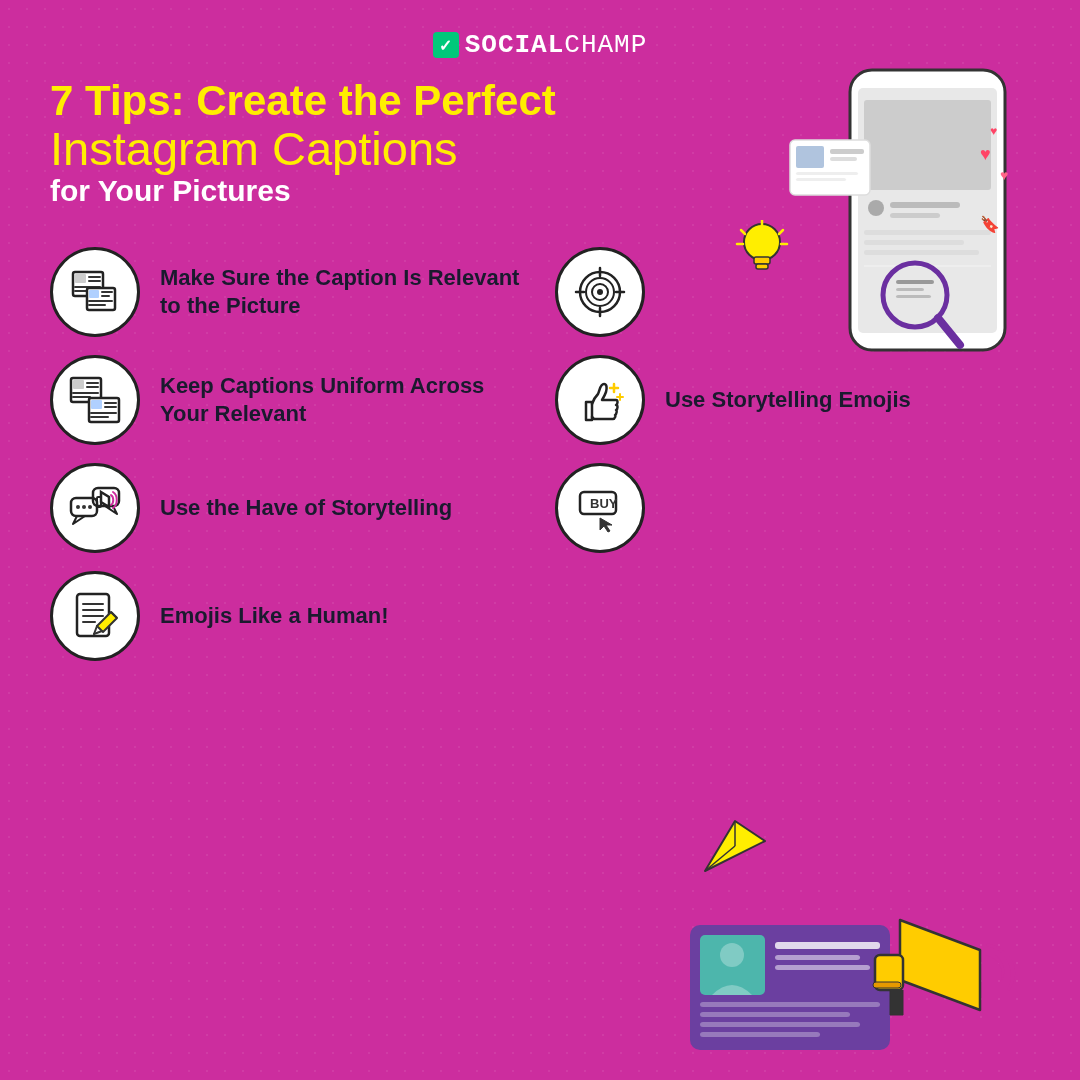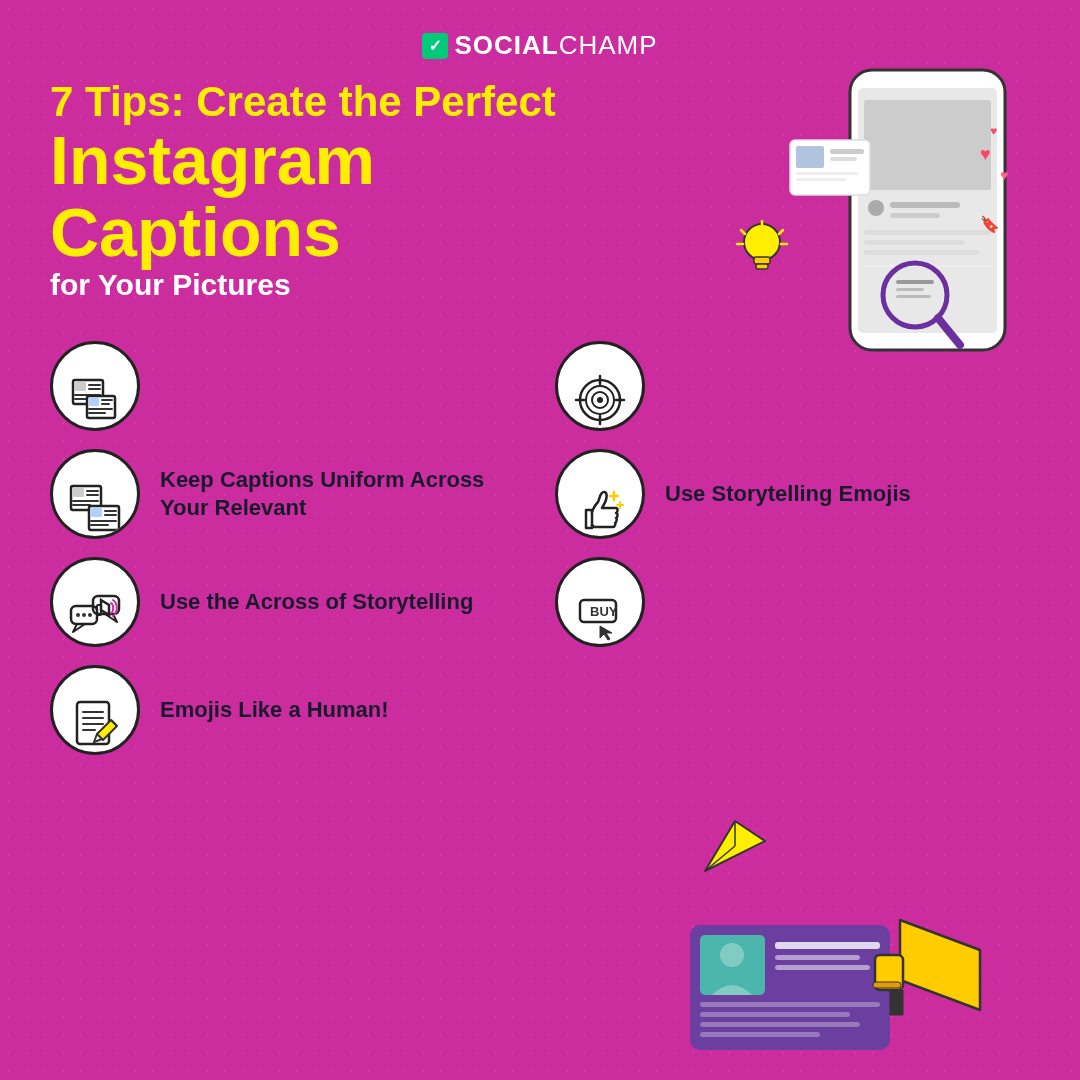--- a/index.html
+++ b/index.html
@@ -27,20 +27,21 @@
       justify-content: center;
       align-items: center;
       margin-bottom: 18px;
     }
 
     .logo-text {
       font-size: 26px;
       font-weight: 900;
       color: white;
       letter-spacing: 1px;
+      font-family: Liberation Mono, monospace;
     }
 
     .logo-check {
       background: #00c97a;
       color: white;
       font-size: 16px;
       width: 26px;
       height: 26px;
       display: inline-flex;
       align-items: center;
@@ -60,22 +61,22 @@
     }
 
     .title-top {
       font-size: 42px;
       font-weight: 800;
       color: #ffee00;
       line-height: 1.1;
     }
 
     .title-main {
-      font-size: 68px;
-      font-weight: 700;
+      font-size: 47px;
+      font-weight: 400;
       color: #ffee00;
       line-height: 1.05;
     }
 
     .title-sub {
       font-size: 30px;
       font-weight: 800;
       color: white;
       line-height: 1.1;
     }
@@ -104,21 +105,21 @@
     }
 
     .tip-icon-circle {
       width: 90px;
       height: 90px;
       min-width: 90px;
       border-radius: 50%;
       border: 3px solid #222;
       background: white;
       display: flex;
-      align-items: flex-end;
+      align-items: center;
       justify-content: center;
       overflow: hidden;
     }
 
     .tip-icon-circle svg {
       width: 56px;
       height: 56px;
     }
 
     .tip-label {
@@ -235,20 +236,21 @@
           <line x1="8" y1="27" x2="25" y2="27" stroke="#333" stroke-width="2" stroke-linecap="round"></line>
 
           <rect x="20" y="24" width="28" height="22" rx="2" fill="white" stroke="#222" stroke-width="2.5"></rect>
           <rect x="22" y="26" width="10" height="8" rx="1" fill="#b0d0ff"></rect>
           <line x1="35" y1="28" x2="45" y2="28" stroke="#333" stroke-width="2" stroke-linecap="round"></line>
           <line x1="35" y1="32" x2="42" y2="32" stroke="#333" stroke-width="2" stroke-linecap="round"></line>
           <line x1="22" y1="37" x2="45" y2="37" stroke="#333" stroke-width="2" stroke-linecap="round"></line>
           <line x1="22" y1="41" x2="38" y2="41" stroke="#333" stroke-width="2" stroke-linecap="round"></line>
         </svg>
       </div>
+      <div class="tip-label">Make Sure the Caption Is Relevant to the Picture</div>
     </div>
 
     <div class="tip-item">
       <div class="tip-icon-circle">
         <svg viewBox="0 0 56 56" width="56" height="56">
           <circle cx="28" cy="28" r="20" fill="none" stroke="#222" stroke-width="2.5"></circle>
           <circle cx="28" cy="28" r="14" fill="none" stroke="#222" stroke-width="2"></circle>
           <circle cx="28" cy="28" r="8" fill="none" stroke="#222" stroke-width="2"></circle>
           <circle cx="28" cy="28" r="3" fill="#222"></circle>
 
@@ -310,21 +312,21 @@
           <circle cx="17" cy="27" r="2" fill="#333"></circle>
           <circle cx="23" cy="27" r="2" fill="#333"></circle>
 
           <path d="M34 12 L42 17 L42 27 L34 22 Z" fill="none" stroke="#222" stroke-width="2.5"></path>
           <rect x="30" y="17" width="4" height="10" rx="1" fill="none" stroke="#222" stroke-width="2"></rect>
 
           <path d="M44 15 C47 17 47 23 44 25" fill="none" stroke="#cc2d9e" stroke-width="2" stroke-linecap="round"></path>
           <path d="M46 12 C51 15 51 25 46 28" fill="none" stroke="#cc2d9e" stroke-width="2" stroke-linecap="round"></path>
         </svg>
       </div>
-      <div class="tip-label">Use the Across of Storytelling</div>
+      <div class="tip-label">Use the Have of Storytelling</div>
     </div>
 
     <div class="tip-item">
       <div class="tip-icon-circle">
         <svg viewBox="0 0 56 56" width="56" height="56">
 
           <rect x="8" y="12" width="36" height="22" rx="4" fill="none" stroke="#222" stroke-width="2.5"></rect>
           <text x="18" y="28" font-size="13" font-weight="900" fill="#333" font-family="Arial">BUY</text>
 
           <path d="M28 38 L28 50 L32 46 L36 52 L38 51 L34 45 L40 45 Z" fill="#333" stroke="#333" stroke-width="1" stroke-linejoin="round"></path>

